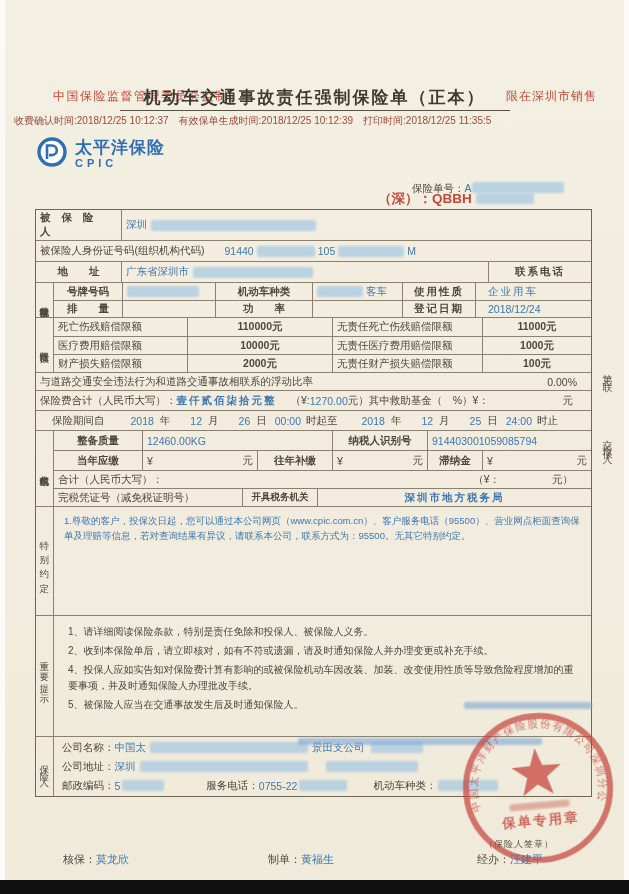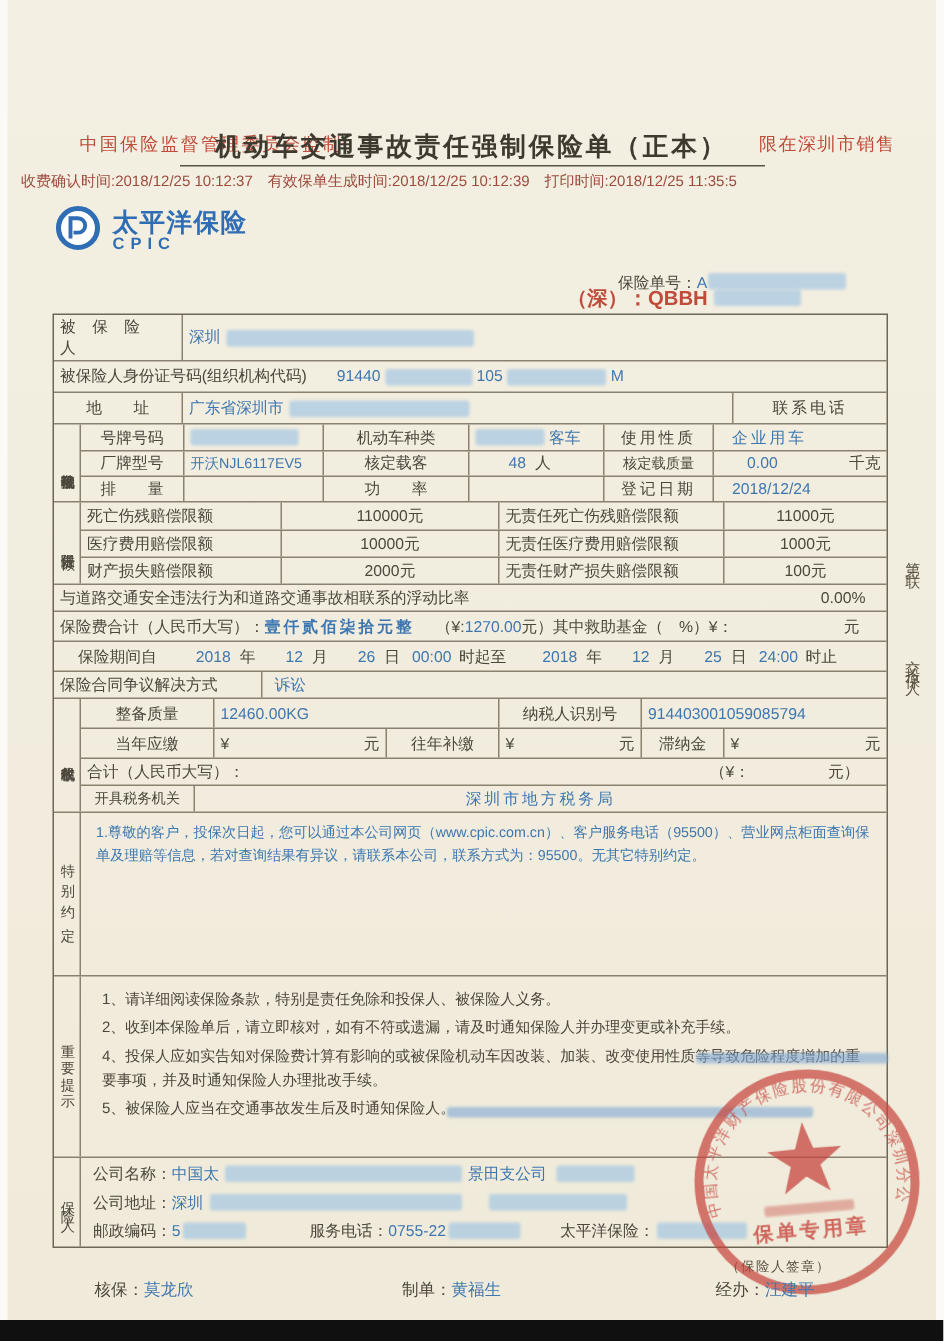--- a/index.html
+++ b/index.html
@@ -25,21 +25,21 @@
   .brand-name { font-size:17px; font-weight:bold; color:#2f6db5; letter-spacing:1px; line-height:1.1; }
   .brand-abbr { font-size:11px; font-weight:bold; color:#2f6db5; letter-spacing:4px; line-height:1; }
   .qbbh { left:378px; top:142px; font-size:13.5px; font-weight:bold; }
   .polno { left:412px; top:182px; font-size:10.5px; }
   .tbl { position:absolute; left:35px; top:209px; width:557px; border:1px solid #6e6757; font-size:10.5px; }
   .tr { display:flex; align-items:stretch; border-top:1px solid #8a8170; }
   .tbl > .tr:first-child { border-top:none; }
   .gbody > .tr:first-child { border-top:none;justify-content:flex-end; }
   .td { display:flex; align-items:center; padding:1px 4px; border-left:1px solid #8a8170; min-width:0; }
   .td:first-child { border-left:none; }
-  .c { justify-content:center; }
+  .c { justify-content:center;font-weight:bold; }
   .grp { display:flex; border-top:1px solid #8a8170; align-items:stretch; }
   .stub { flex:0 0 17px; display:flex; align-items:center; justify-content:center; }
   .stub span { writing-mode:vertical-rl; text-orientation:upright; font-size:9.5px; line-height:1; }
   .gbody { flex:1; min-width:0; border-left:1px solid #8a8170; }
   .sp { flex:1; }
   .ls2 { letter-spacing:2px; } .ls4 { letter-spacing:4px; }
   .annot { position:absolute; border-radius:2px; background:#7ea8d6; opacity:.6; filter:blur(1px); }
   .side { writing-mode:vertical-rl; text-orientation:upright; font-size:10px; color:#5a5343; }
   .notice-item { line-height:1.55; margin-bottom:3.5px; }
   .special-text { color:#3e77b0; font-size:9.5px; line-height:1.6; }
@@ -119,37 +119,20 @@
         <div class="td" style="flex:0 0 90px">
             <span class="rd" style="width:46px"></span>
             <span class="blue" style="margin-left:3px">客车</span>
           </div>
         <div class="td c ls2" style="flex:0 0 73px">使用性质</div>
         <div class="td" style="flex:1">
             <span class="blue ls2" style="margin-left:8px">企业用车</span>
           </div>
       </div>
       <div class="tr" style="min-height:17px">
-        <div class="td c" style="flex:0 0 68px">厂牌型号</div>
-        <div class="td" style="flex:0 0 93px;font-size:9.5px">
-            <span class="blue">开沃NJL6117EV5</span>
-          </div>
-        <div class="td c" style="flex:0 0 97px">核定载客</div>
-        <div class="td" style="flex:0 0 90px">
-            <span class="blue" style="margin-left:22px">48</span>
-            <span style="margin-left:6px">人</span>
-          </div>
-        <div class="td c" style="flex:0 0 73px;font-size:9.5px">核定载质量</div>
-        <div class="td" style="flex:1">
-            <span class="blue" style="margin-left:18px">0.00</span>
-            <i class="sp"></i>
-            <span>千克</span>
-          </div>
-      </div>
-      <div class="tr" style="min-height:17px">
         <div class="td c" style="flex:0 0 68px">排　　量</div>
         <div class="td" style="flex:0 0 93px"></div>
         <div class="td c" style="flex:0 0 97px">功　　率</div>
         <div class="td" style="flex:0 0 90px"></div>
         <div class="td c ls2" style="flex:0 0 73px">登记日期</div>
         <div class="td" style="flex:1">
             <span class="blue" style="margin-left:8px">2018/12/24</span>
           </div>
       </div>
     </div>
@@ -216,26 +199,20 @@
       <span style="margin-left:6px">年</span>
       <span class="blue" style="margin-left:20px">12</span>
       <span style="margin-left:6px">月</span>
       <span class="blue" style="margin-left:20px">25</span>
       <span style="margin-left:6px">日</span>
       <span class="blue" style="margin-left:8px">24:00</span>
       <span style="margin-left:5px">时止</span>
     </div>
   </div>
 
-  <div class="tr" style="min-height:18px">
-    <div class="td" style="flex:0 0 138px">保险合同争议解决方式</div>
-    <div class="td" style="flex:1">
-        <span class="blue" style="margin-left:4px">诉讼</span>
-      </div>
-  </div>
 
   <div class="grp">
     <div class="stub">
         <span>代收车船税</span>
       </div>
     <div class="gbody">
       <div class="tr" style="min-height:19px">
         <div class="td c" style="flex:0 0 88px">整备质量</div>
         <div class="td" style="flex:0 0 190px">
             <span class="blue">12460.00KG</span>
@@ -268,20 +245,21 @@
       <div class="tr" style="min-height:18px">
         <div class="td" style="flex:1">
           <span>合计（人民币大写）：</span>
           <i class="sp"></i>
           <span>（¥：</span>
           <span style="display:inline-block;width:52px"></span>
           <span style="margin-right:14px">元）</span>
         </div>
       </div>
       <div class="tr" style="min-height:18px">
+        <div class="td" style="flex:0 0 188px">完税凭证号（减免税证明号）</div>
         <div class="td c" style="flex:0 0 75px;font-size:9.5px">开具税务机关</div>
         <div class="td c" style="flex:1">
             <span class="blue ls2">深圳市地方税务局</span>
           </div>
       </div>
     </div>
   </div>
 
   <div class="grp">
     <div class="stub">
@@ -325,21 +303,21 @@
           <span class="rd" style="width:168px;margin:0 4px"></span>
           <span class="rd" style="width:92px;margin-left:14px"></span>
         </div>
         <div class="ins-line">
           <span>邮政编码：</span>
           <span class="blue">5</span>
           <span class="rd" style="width:42px;margin-left:2px"></span>
           <span style="margin-left:42px">服务电话：</span>
           <span class="blue">0755-22</span>
           <span class="rd" style="width:48px;margin-left:2px"></span>
-          <span style="margin-left:26px">太平洋保险：</span>
+          <span style="margin-left:26px">机动车种类：</span>
           <span class="rd" style="width:60px;margin-left:2px"></span>
         </div>
       </div>
     </div>
   </div>
 
   <div class="annot" style="left:262px;top:528px;width:244px;height:7px"></div>
   <div class="annot" style="left:428px;top:492px;width:128px;height:7px"></div>
 </div>
 

